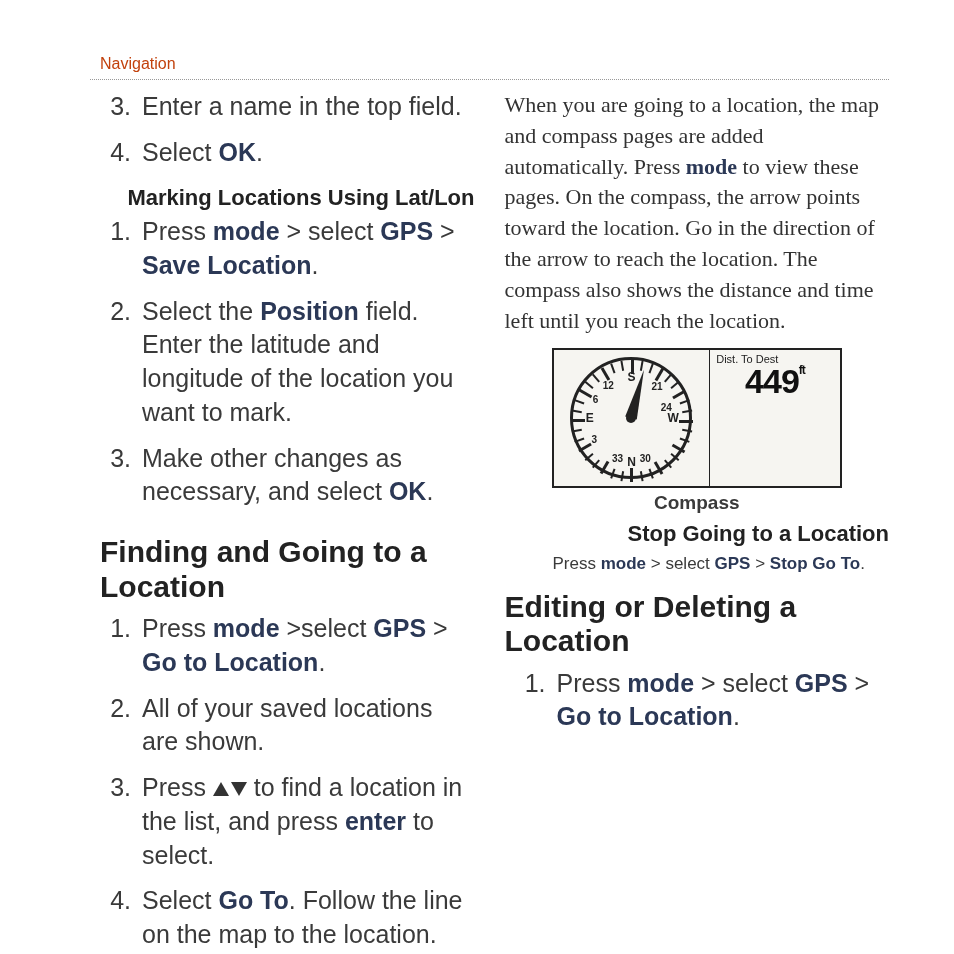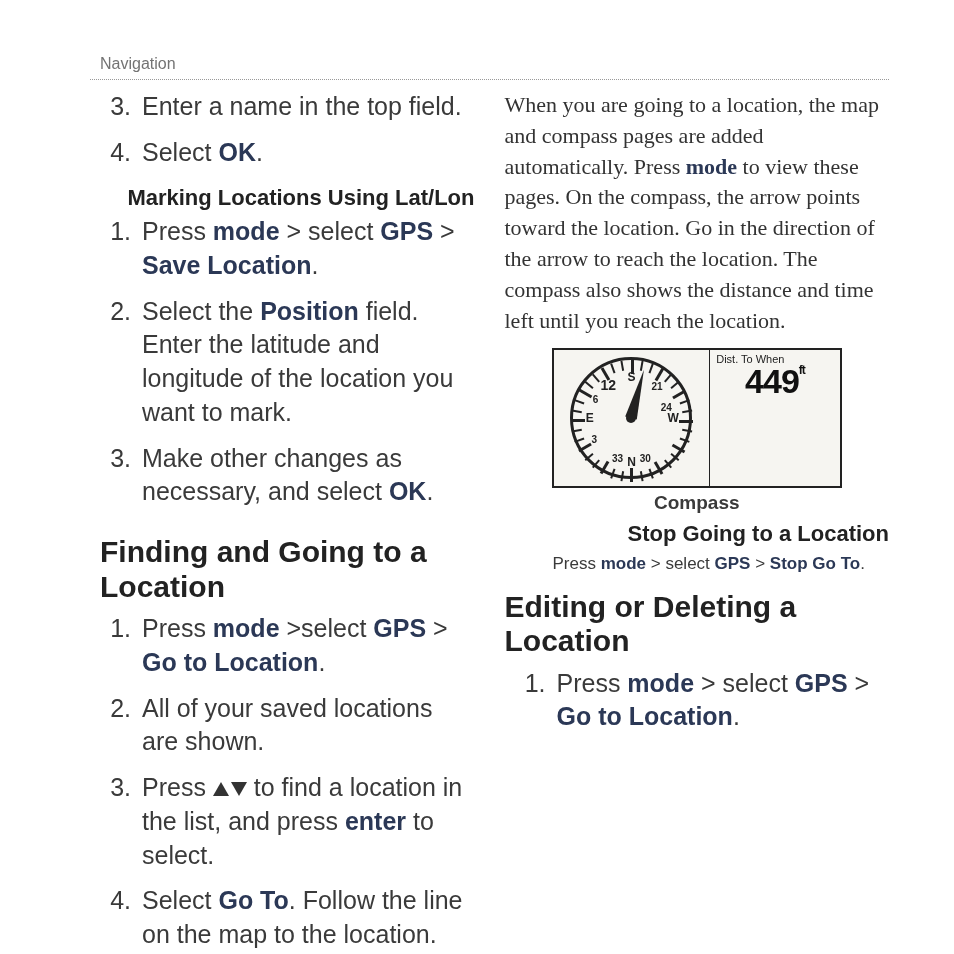--- a/index.html
+++ b/index.html
@@ -8,21 +8,21 @@
     font-family: Arial, Helvetica, sans-serif;
     background: #fff;
     color: #3a3a3a;
     padding: 55px 65px 40px 90px;
     position: relative;
     display: flex;
     flex-direction: column;
   }
   .header {
     font-size: 16px;
-    color: #737373;
+    color: #c2410c;
     padding-bottom: 6px;
     border-bottom: 1px dotted #999;
     margin-bottom: 10px;
     padding-left: 10px;
   }
   .columns {
     display: flex;
     gap: 30px;
     flex: 1;
   }
@@ -218,21 +218,21 @@
     <div class="compass-fig">
       <div class="compass-screen">
         <div class="compass-left">
           <div class="dial">
             <div class="needle"></div>
             <div class="hub"></div>
             <span class="lbl" style="left:50%; top:14%;">S</span>
             <span class="lbl" style="left:50%; top:88%;">N</span>
             <span class="lbl" style="left:14%; top:50%;">E</span>
             <span class="lbl" style="left:86%; top:50%;">W</span>
-            <span class="lbl" style="left:30%; top:21%; font-size:14px;">12</span>
+            <span class="lbl" style="left:30%; top:21%; font-size:10px;">12</span>
             <span class="lbl" style="left:72%; top:22%; font-size:10px;">21</span>
             <span class="lbl" style="left:80%; top:40%; font-size:10px;">24</span>
             <span class="lbl" style="left:62%; top:84%; font-size:10px;">30</span>
             <span class="lbl" style="left:38%; top:84%; font-size:10px;">33</span>
             <span class="lbl" style="left:18%; top:68%; font-size:10px;">3</span>
             <span class="lbl" style="left:19%; top:33%; font-size:10px;">6</span>
           <div class="tick long" style="transform: rotate(0deg);"></div>
               <div class="tick" style="transform: rotate(10deg);"></div>
               <div class="tick" style="transform: rotate(20deg);"></div>
               <div class="tick long" style="transform: rotate(30deg);"></div>
@@ -265,21 +265,21 @@
               <div class="tick long" style="transform: rotate(300deg);"></div>
               <div class="tick" style="transform: rotate(310deg);"></div>
               <div class="tick" style="transform: rotate(320deg);"></div>
               <div class="tick long" style="transform: rotate(330deg);"></div>
               <div class="tick" style="transform: rotate(340deg);"></div>
               <div class="tick" style="transform: rotate(350deg);"></div>
             </div>
         </div>
         <div class="compass-right">
           <div class="data-box">
-            <div class="dlabel">Dist. To When</div>
+            <div class="dlabel">Dist. To Dest</div>
             <div class="dval"><span>449</span><span class="dunit">ft</span></div>
           </div>
         </div>
       </div>
       <div class="caption">Compass</div>
     </div>
 
     <h3 style="margin-left:0;">Stop Going to a Location</h3>
     <div class="indent-body">
       <span>Press </span><span class="bold-nav">mode</span><span> &gt; select </span><span class="bold-nav">GPS</span><span> &gt; </span><span class="bold-nav">Stop Go To</span><span>.</span>

